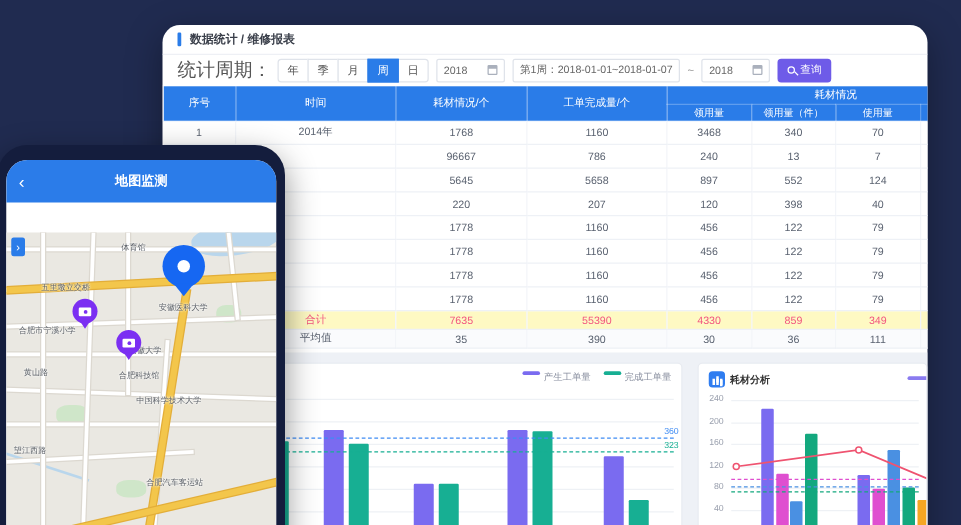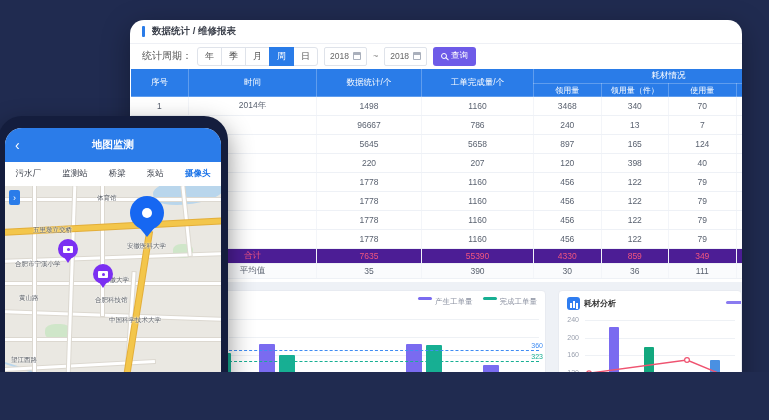--- a/index.html
+++ b/index.html
@@ -1,49 +1,49 @@
 <!DOCTYPE html>
 <html><head>
 <meta charset="utf-8">
 <style>
   *{box-sizing:border-box;margin:0;padding:0}
   html,body{background:#202b50}
-  .page{position:relative;width:769px;height:372px;background:#202b50;overflow:hidden;
+  .page{position:relative;width:769px;height:420px;background:#202b50;overflow:hidden;
         font-family:"Liberation Sans","DejaVu Sans",sans-serif;}
   
   .card{position:absolute;left:130px;top:20px;width:612px;height:560px;background:#fff;
         border-radius:14px;overflow:hidden;box-shadow:0 8px 28px rgba(0,0,0,.35);z-index:1}
   .card-head{height:24px;display:flex;align-items:center;padding:0 12px;border-bottom:1px solid #eef0f5}
   .bmark{width:3px;height:11px;background:#2a7ce8;margin-right:7px;border-radius:1px}
   .bc-text{font-size:9.5px;color:#3a3f4a;font-weight:bold}
   .filter-row{height:24px;display:flex;align-items:center;padding:0 12px;gap:6px}
-  .f-label{font-size:10px;color:#555;white-space:nowrap}
+  .f-label{font-size:15px;color:#555;white-space:nowrap}
   .seg{display:flex}
   .seg .seg-btn{width:25px;height:19px;border:1px solid #dfe3ea;background:#fff;color:#555;
         font-size:9px;display:flex;align-items:center;justify-content:center;margin-left:-1px;cursor:pointer}
   .seg .seg-btn:first-child{border-radius:3px 0 0 3px}
   .seg .seg-btn:last-child{border-radius:0 3px 3px 0}
   .seg .seg-btn.active{background:#2a7ce8;border-color:#2a7ce8;color:#fff;z-index:2}
   .ctl{height:19px;border:1px solid #dfe3ea;border-radius:2px;background:#fff;display:flex;
-       align-items:center;padding:0 5px;font-size:8.5px;color:#666;white-space:nowrap;gap:4px}
+       align-items:center;padding:0 5px;font-size:8.5px;color:#666;white-space:nowrap;gap:16px}
   .cal-ico{width:8px;height:8px;border:1px solid #aab0bc;border-top:3px solid #aab0bc;border-radius:1px}
   .tilde{font-size:9px;color:#888}
   .btn{height:19px;border:none;border-radius:3px;color:#fff;font-size:8.5px;display:flex;
        align-items:center;padding:0 8px;gap:4px;cursor:pointer;white-space:nowrap}
   .btn-query{background:#6e5be8}
   .mag{width:6px;height:6px;border:1.4px solid #fff;border-radius:50%;position:relative;display:inline-block}
   .mag:after{content:'';position:absolute;width:3.5px;height:1.4px;background:#fff;right:-2.8px;bottom:-1px;transform:rotate(45deg)}
   
   table{width:674px;table-layout:fixed;border-collapse:collapse;font-size:8.5px}
   thead th{background:#2a7ce8;color:#fff;font-weight:normal;border:1px solid rgba(255,255,255,.25);
            height:15px;padding:0 2px}
   thead tr.sub th{height:13px;font-size:8px}
   tbody td{height:19px;text-align:center;color:#5a6270;background:#fff;
            border-bottom:1px solid #eef1f6;border-right:1px solid #f3f5f9;padding:0 2px}
-  tr.total td{height:15px;color:#f2557f;background:#4c1d95}
+  tr.total td{height:15px;color:#f2557f;background:#fef9c3}
   tr.avg td{height:15px;background:#fafbfd;color:#5a6270}
   td.clipcol,th.clipcol{text-align:left;padding-left:6px}
   
   .charts-bg{position:absolute;left:0;top:262px;width:612px;height:298px;background:#eef1f6}
   .panel{position:absolute;background:#fff;border:1px solid #e8ebf1;border-radius:4px;overflow:hidden}
   .panelL{left:92px;top:270px;width:324px;height:290px}
   .panelR{left:428px;top:270px;width:184px;height:290px}
   .legend{position:absolute;top:6px;right:8px;display:flex;gap:10px;font-size:7.5px;color:#8a90a0}
   .leg-item{display:flex;align-items:flex-start;gap:3px}
   .leg-dash{width:14px;height:3px;border-radius:2px}
@@ -104,53 +104,56 @@
           <span class="seg-btn">年</span>
           <span class="seg-btn">季</span>
           <span class="seg-btn">月</span>
           <span class="seg-btn active">周</span>
           <span class="seg-btn">日</span>
         </span>
       <span class="ctl">
         <span>2018</span>
         <span class="cal-ico"></span>
       </span>
+      <span class="ctl">
+        <span>第1周：2018-01-01~2018-01-07</span>
+      </span>
       <span class="tilde">~</span>
       <span class="ctl">
         <span>2018</span>
         <span class="cal-ico"></span>
       </span>
       <button class="btn btn-query">
         <span class="mag"></span>
         <span>查询</span>
       </button>
 
     </div>
 
     <table>
       <thead>
           <tr>
             <th rowspan="2" style="width: 58px;">序号</th>
             <th rowspan="2" style="width: 128px;">时间</th>
-            <th rowspan="2" style="width: 105px;">数据统计/个</th>
+            <th rowspan="2" style="width: 105px;">耗材情况/个</th>
             <th rowspan="2" style="width: 112px;">工单完成量/个</th>
             <th colspan="4">耗材情况</th>
           </tr>
           <tr class="sub">
             <th style="width: 62px;">领用量</th>
             <th style="width: 64px;">领用量（件）</th>
             <th style="width: 64px;">使用量</th>
             <th class="clipcol" style="width: 81px;">库存量</th>
           </tr>
         </thead>
       <tbody>
           <tr>
             <td>1</td>
             <td>2014年</td>
-            <td>1498</td>
+            <td>1768</td>
             <td>1160</td>
             <td>3468</td>
             <td>340</td>
             <td>70</td>
             <td class="clipcol">2500</td>
           </tr>
           <tr>
             <td></td>
             <td></td>
             <td>96667</td>
@@ -159,21 +162,21 @@
             <td>13</td>
             <td>7</td>
             <td class="clipcol">690</td>
           </tr>
           <tr>
             <td></td>
             <td></td>
             <td>5645</td>
             <td>5658</td>
             <td>897</td>
-            <td>165</td>
+            <td>552</td>
             <td>124</td>
             <td class="clipcol">129</td>
           </tr>
           <tr>
             <td></td>
             <td></td>
             <td>220</td>
             <td>207</td>
             <td>120</td>
             <td>398</td>
@@ -319,27 +322,20 @@
         </div>
     </div>
   </div>
 
   <div class="phone">
     <div class="screen">
       <div class="p-head">
         <span class="p-back">‹</span>
         <span class="p-title-txt">地图监测</span>
       </div>
-      <div class="p-tabs">
-          <span class="p-tab">污水厂</span>
-          <span class="p-tab">监测站</span>
-          <span class="p-tab">桥梁</span>
-          <span class="p-tab">泵站</span>
-          <span class="p-tab active">摄像头</span>
-        </div>
       <div class="p-map">
 
         <div class="river" style="left:148px;top:-8px;width:72px;height:26px;border-radius:45% 55% 50% 50%;transform:rotate(-8deg)"></div>
         <div class="river" style="left:-6px;top:186px;width:74px;height:2px;transform:rotate(18deg)"></div>
         <div class="park" style="left:40px;top:138px;width:26px;height:16px"></div>
         <div class="park" style="left:168px;top:58px;width:20px;height:14px"></div>
         <div class="park" style="left:88px;top:198px;width:24px;height:14px"></div>
         <div class="road" style="left:0;top:12px;width:216px;height:3px"></div>
         <div class="road" style="left:0;top:70px;width:216px;height:3px;transform:rotate(-2deg)"></div>
         <div class="road" style="left:0;top:96px;width:216px;height:3px"></div>

